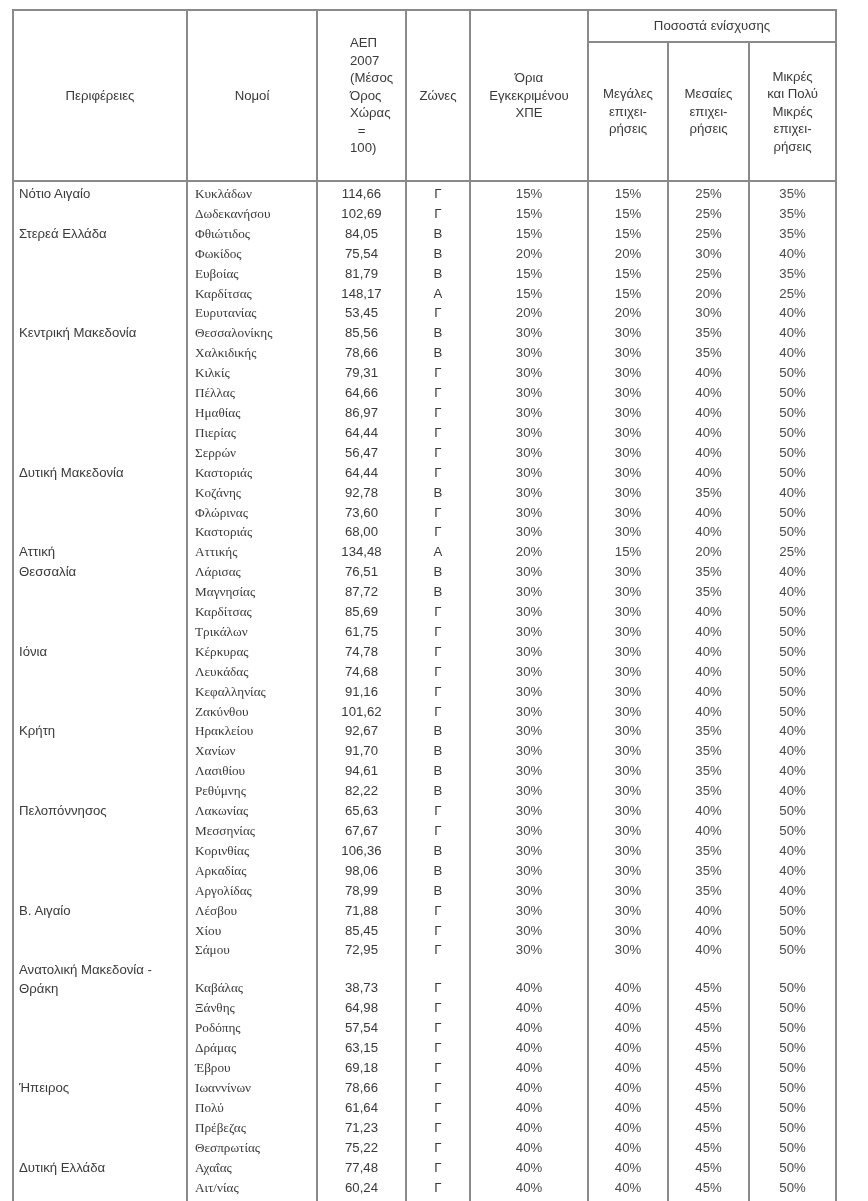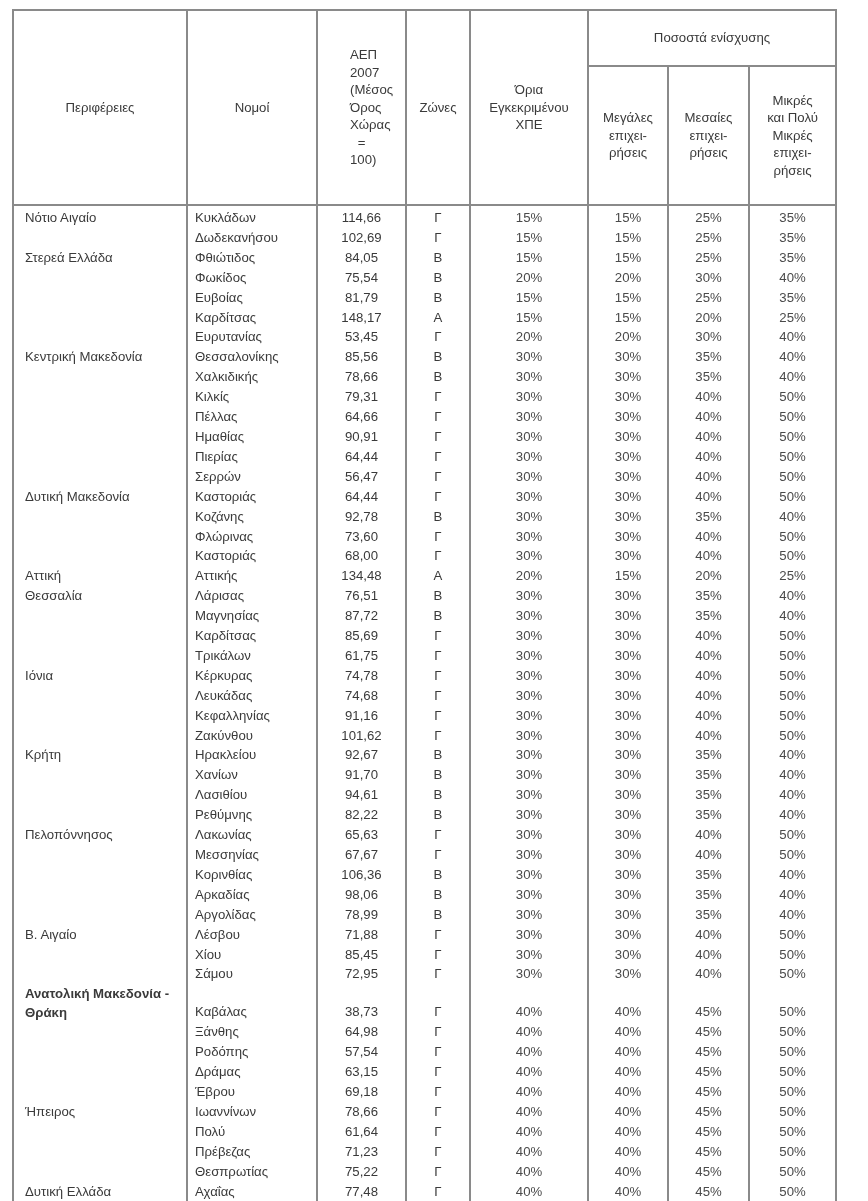--- a/index.html
+++ b/index.html
@@ -21,30 +21,30 @@
     col.c-xpe { width: 118px; }
     col.c-big { width: 80px; }
     col.c-mid { width: 81px; }
     col.c-small { width: 87px; }
     thead th {
       font-weight: normal; color: #3a3a3a;
       border: 2px solid #8a8a8a;
       text-align: center; vertical-align: middle;
       line-height: 17.5px; padding: 16px 3px;
     }
-    th.h-group { height: 30px; padding: 12px; }
+    th.h-group { height: 30px; padding: 0; }
     th.h-sub { height: 105px; }
     tbody td {
       height: 19.9px; padding: 0 4px; line-height: 19.9px;
       border-left: 2px solid #8a8a8a; border-right: 2px solid #8a8a8a;
       white-space: nowrap; overflow: visible;
     }
     tbody tr:first-child td { padding-top: 2px; }
-    td.region { text-align: left; padding-left: 11px; }
-    td.nomos { text-align: left; padding-left: 7px; }
+    td.region { text-align: left; padding-left: 5px; }
+    td.nomos { text-align: left; padding-left: 7px; font-family: Liberation Serif, serif; }
     td.num { text-align: center; }
     tr.two-line td { height: 38px; vertical-align: bottom; line-height: 19.9px; }
     tr.two-line td.region { line-height: 19px; }
     .pct { color: #4a4a4a; }
   </style>
 </head>
 <body>
 
 <table class="grid">
   <colgroup>
@@ -179,21 +179,21 @@
         <td class="num">64,66</td>
         <td class="num">Γ</td>
         <td class="num pct">30%</td>
         <td class="num pct">30%</td>
         <td class="num pct">40%</td>
         <td class="num pct">50%</td>
       </tr>
       <tr>
         <td class="region"></td>
         <td class="nomos">Ημαθίας</td>
-        <td class="num">90,91</td>
+        <td class="num">86,97</td>
         <td class="num">Γ</td>
         <td class="num pct">30%</td>
         <td class="num pct">30%</td>
         <td class="num pct">40%</td>
         <td class="num pct">50%</td>
       </tr>
       <tr>
         <td class="region"></td>
         <td class="nomos">Πιερίας</td>
         <td class="num">64,44</td>
@@ -457,21 +457,21 @@
         <td class="region"></td>
         <td class="nomos">Σάμου</td>
         <td class="num">72,95</td>
         <td class="num">Γ</td>
         <td class="num pct">30%</td>
         <td class="num pct">30%</td>
         <td class="num pct">40%</td>
         <td class="num pct">50%</td>
       </tr>
       <tr class="two-line">
-        <td class="region" style="white-space: normal; font-weight: bold;">Ανατολική Μακεδονία - Θράκη</td>
+        <td class="region" style="white-space: normal;">Ανατολική Μακεδονία - Θράκη</td>
         <td class="nomos">Καβάλας</td>
         <td class="num">38,73</td>
         <td class="num">Γ</td>
         <td class="num pct">40%</td>
         <td class="num pct">40%</td>
         <td class="num pct">45%</td>
         <td class="num pct">50%</td>
       </tr>
       <tr>
         <td class="region"></td>

